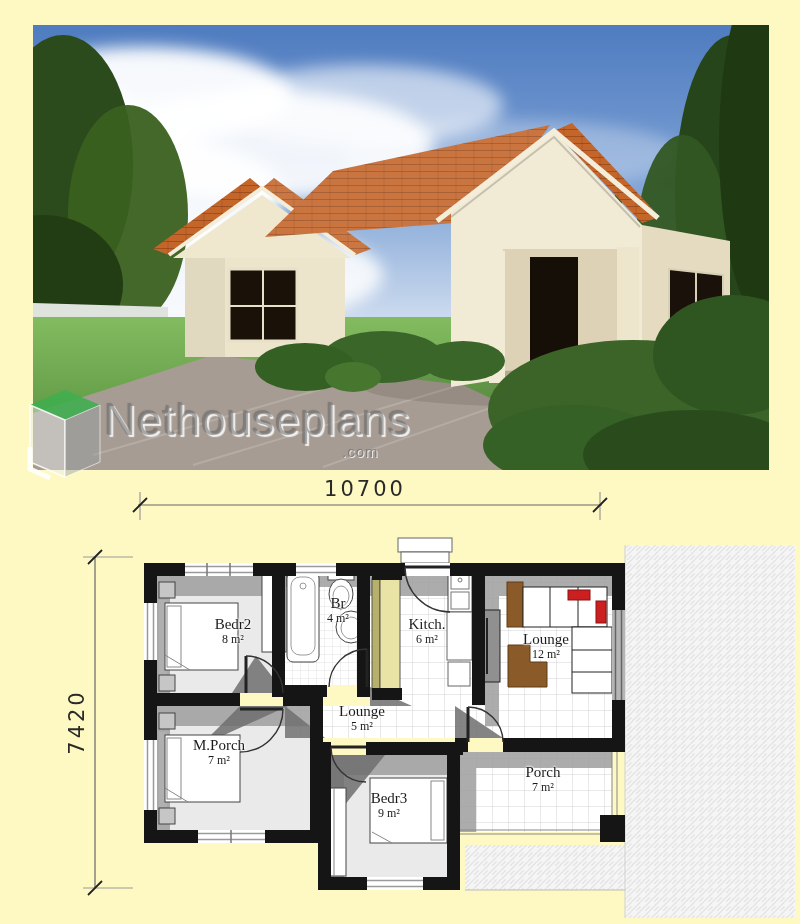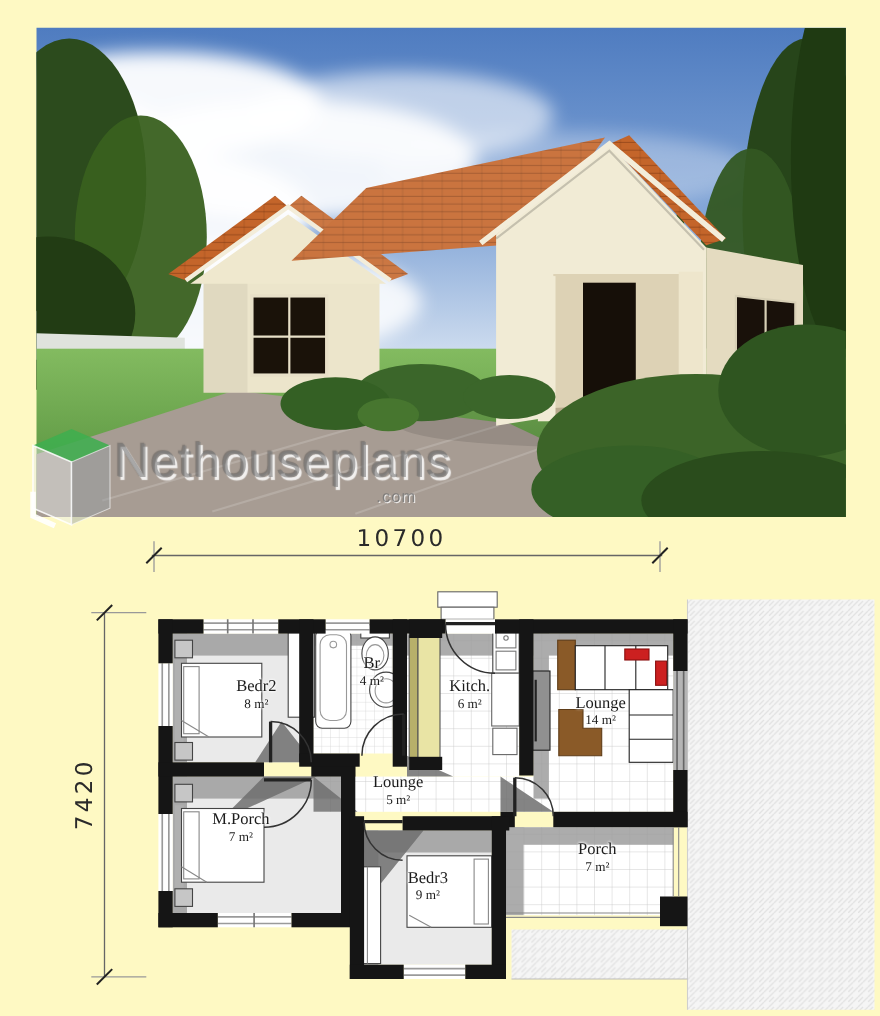--- a/index.html
+++ b/index.html
@@ -371,21 +371,21 @@
     <div class="room-label" style="left:338px;top:141px">
       <div class="rname">Br</div>
       <div class="rarea">4 m²</div>
     </div>
     <div class="room-label" style="left:427px;top:162px">
       <div class="rname">Kitch.</div>
       <div class="rarea">6 m²</div>
     </div>
     <div class="room-label" style="left:546px;top:177px">
       <div class="rname">Lounge</div>
-      <div class="rarea">14 m²</div>
+      <div class="rarea">12 m²</div>
     </div>
     <div class="room-label" style="left:362px;top:249px">
       <div class="rname">Lounge</div>
       <div class="rarea">5 m²</div>
     </div>
     <div class="room-label" style="left:219px;top:283px">
       <div class="rname">M.Porch</div>
       <div class="rarea">7 m²</div>
     </div>
     <div class="room-label" style="left:389px;top:336px">

